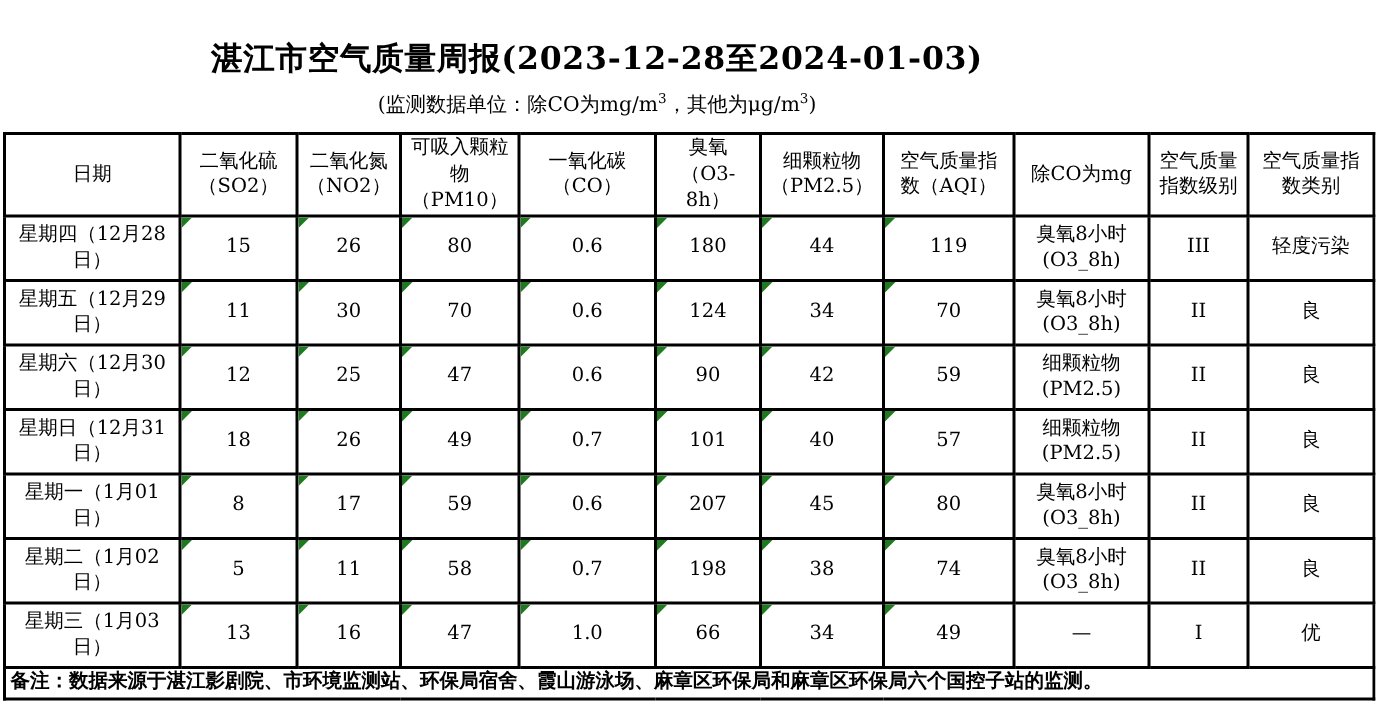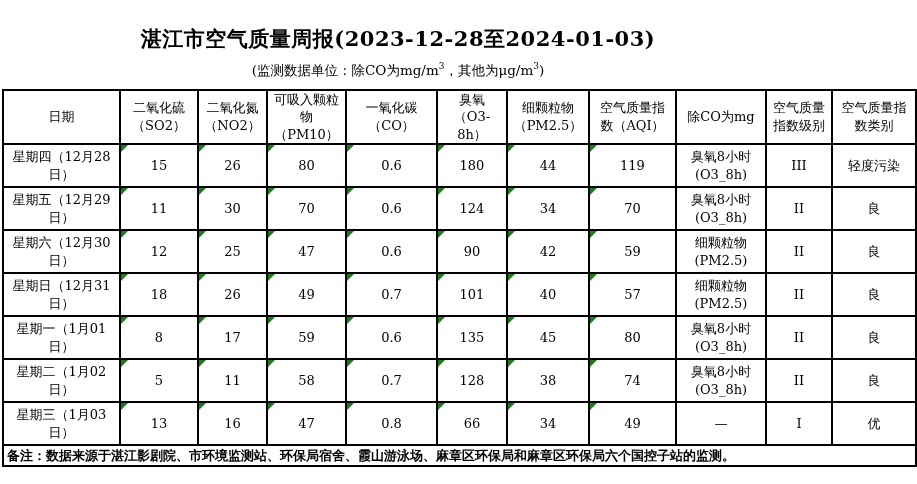--- a/index.html
+++ b/index.html
@@ -170,48 +170,48 @@
 (PM2.5)</td>
           <td>II</td>
           <td>良</td>
         </tr>
         <tr>
           <td>星期一（1月01日）</td>
           <td class="marked"><span class="tri"></span><span>8</span></td>
           <td class="marked"><span class="tri"></span><span>17</span></td>
           <td class="marked"><span class="tri"></span><span>59</span></td>
           <td class="marked"><span class="tri"></span><span>0.6</span></td>
-          <td class="marked"><span class="tri"></span><span>135</span></td>
+          <td class="marked"><span class="tri"></span><span>207</span></td>
           <td class="marked"><span class="tri"></span><span>45</span></td>
           <td class="marked"><span class="tri"></span><span>80</span></td>
           <td>臭氧8小时
 (O3_8h)</td>
           <td>II</td>
           <td>良</td>
         </tr>
         <tr>
           <td>星期二（1月02日）</td>
           <td class="marked"><span class="tri"></span><span>5</span></td>
           <td class="marked"><span class="tri"></span><span>11</span></td>
           <td class="marked"><span class="tri"></span><span>58</span></td>
           <td class="marked"><span class="tri"></span><span>0.7</span></td>
-          <td class="marked"><span class="tri"></span><span>128</span></td>
+          <td class="marked"><span class="tri"></span><span>198</span></td>
           <td class="marked"><span class="tri"></span><span>38</span></td>
           <td class="marked"><span class="tri"></span><span>74</span></td>
           <td>臭氧8小时
 (O3_8h)</td>
           <td>II</td>
           <td>良</td>
         </tr>
         <tr>
           <td>星期三（1月03日）</td>
           <td class="marked"><span class="tri"></span><span>13</span></td>
           <td class="marked"><span class="tri"></span><span>16</span></td>
           <td class="marked"><span class="tri"></span><span>47</span></td>
-          <td class="marked"><span class="tri"></span><span>0.8</span></td>
+          <td class="marked"><span class="tri"></span><span>1.0</span></td>
           <td class="marked"><span class="tri"></span><span>66</span></td>
           <td class="marked"><span class="tri"></span><span>34</span></td>
           <td class="marked"><span class="tri"></span><span>49</span></td>
           <td>—</td>
           <td>I</td>
           <td>优</td>
         </tr>
       </tbody>
     <tfoot>
       <tr class="note-row">

